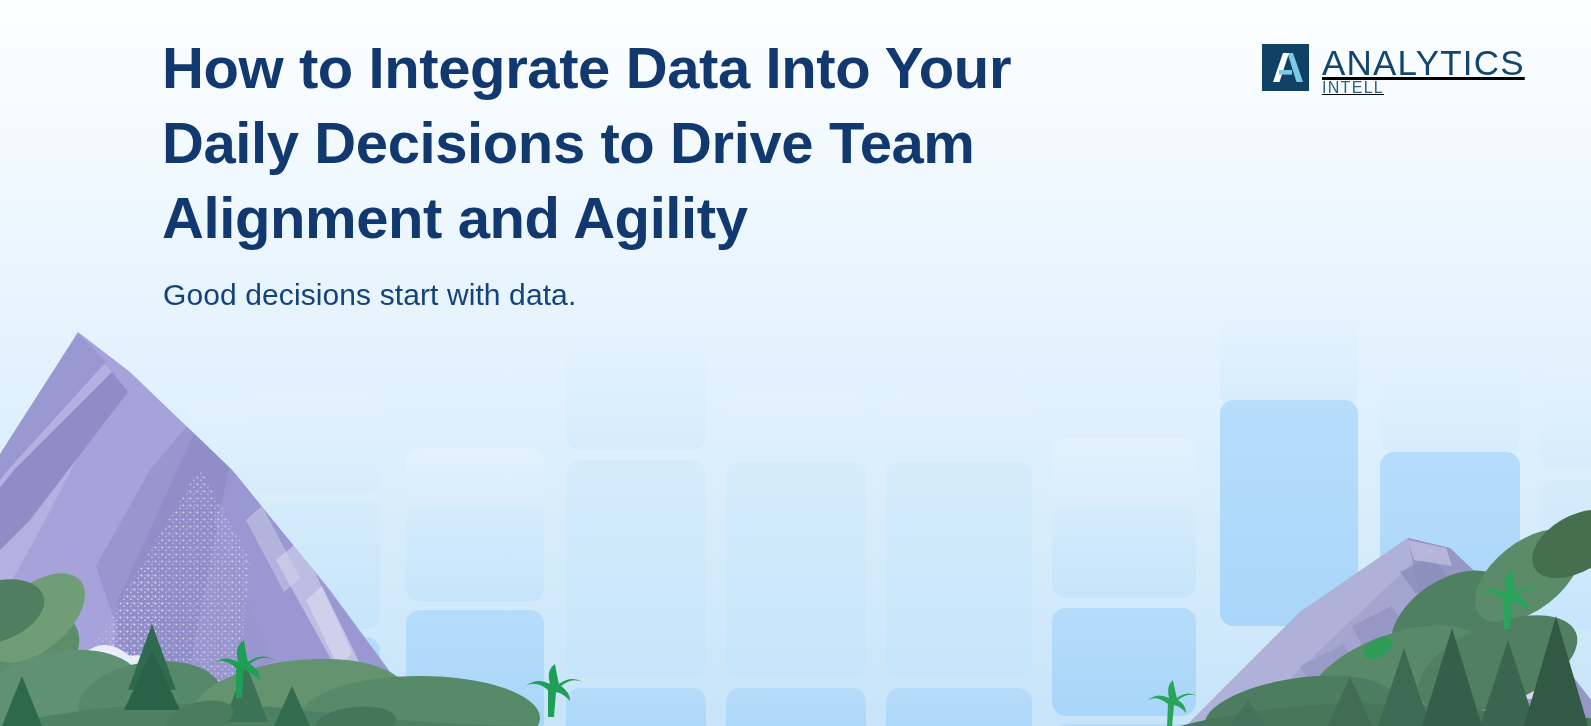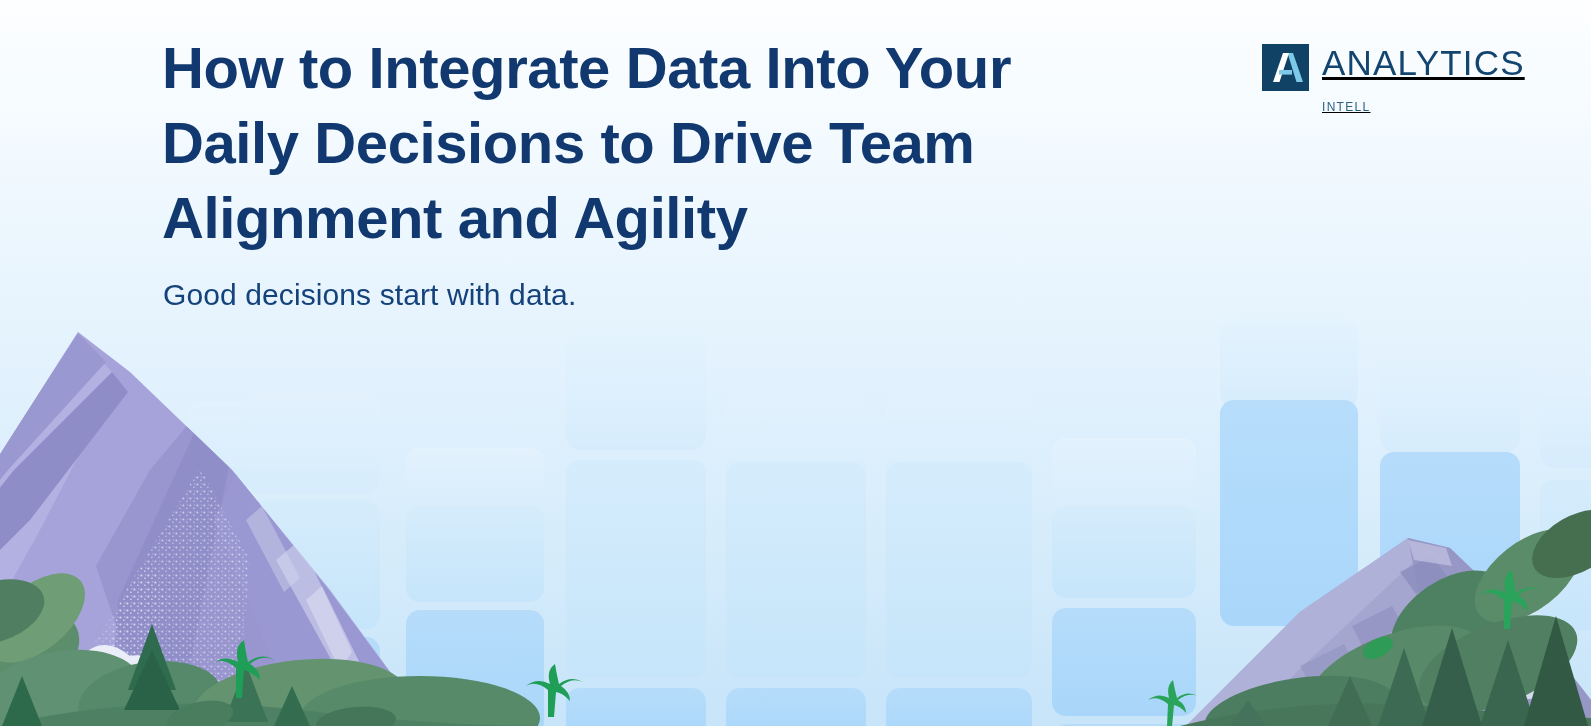--- a/index.html
+++ b/index.html
@@ -94,24 +94,24 @@
     padding-top: 1px;
   }
   .logo-primary {
     color: #12456f;
     font-size: 35px;
     letter-spacing: 1.2px;
     font-weight: 400;
   }
   .logo-secondary {
     color: #2b5f7e;
-    font-size: 12px;
+    font-size: 16px;
     letter-spacing: 1.3px;
     font-weight: 400;
-    margin-top: 21px;
+    margin-top: 0;
   }
 </style>
 </head>
 <body>
 
 <div id="stage">
 
   <svg class="art" viewBox="0 0 1591 726" preserveAspectRatio="none" xmlns="http://www.w3.org/2000/svg">
     <defs>
       <linearGradient id="skyGrad" x1="0" y1="0" x2="0" y2="1">

